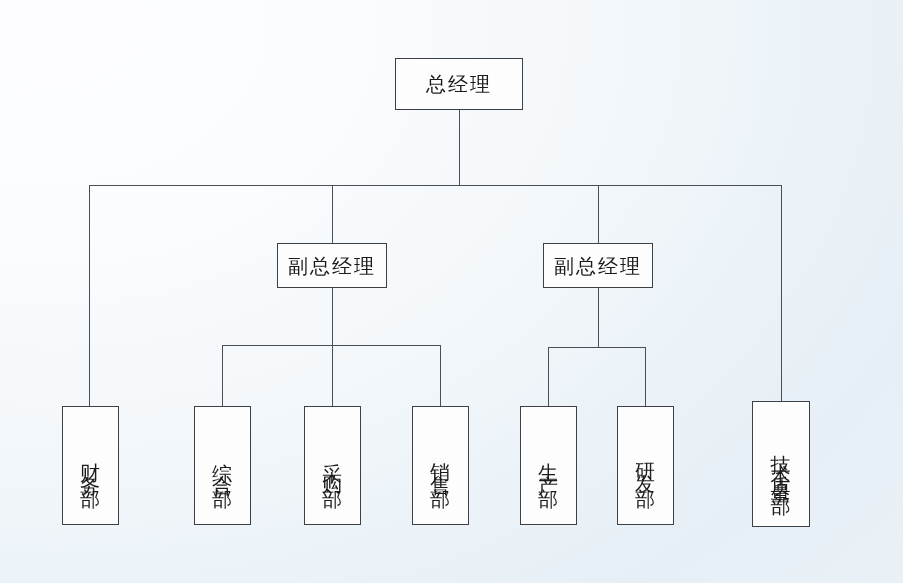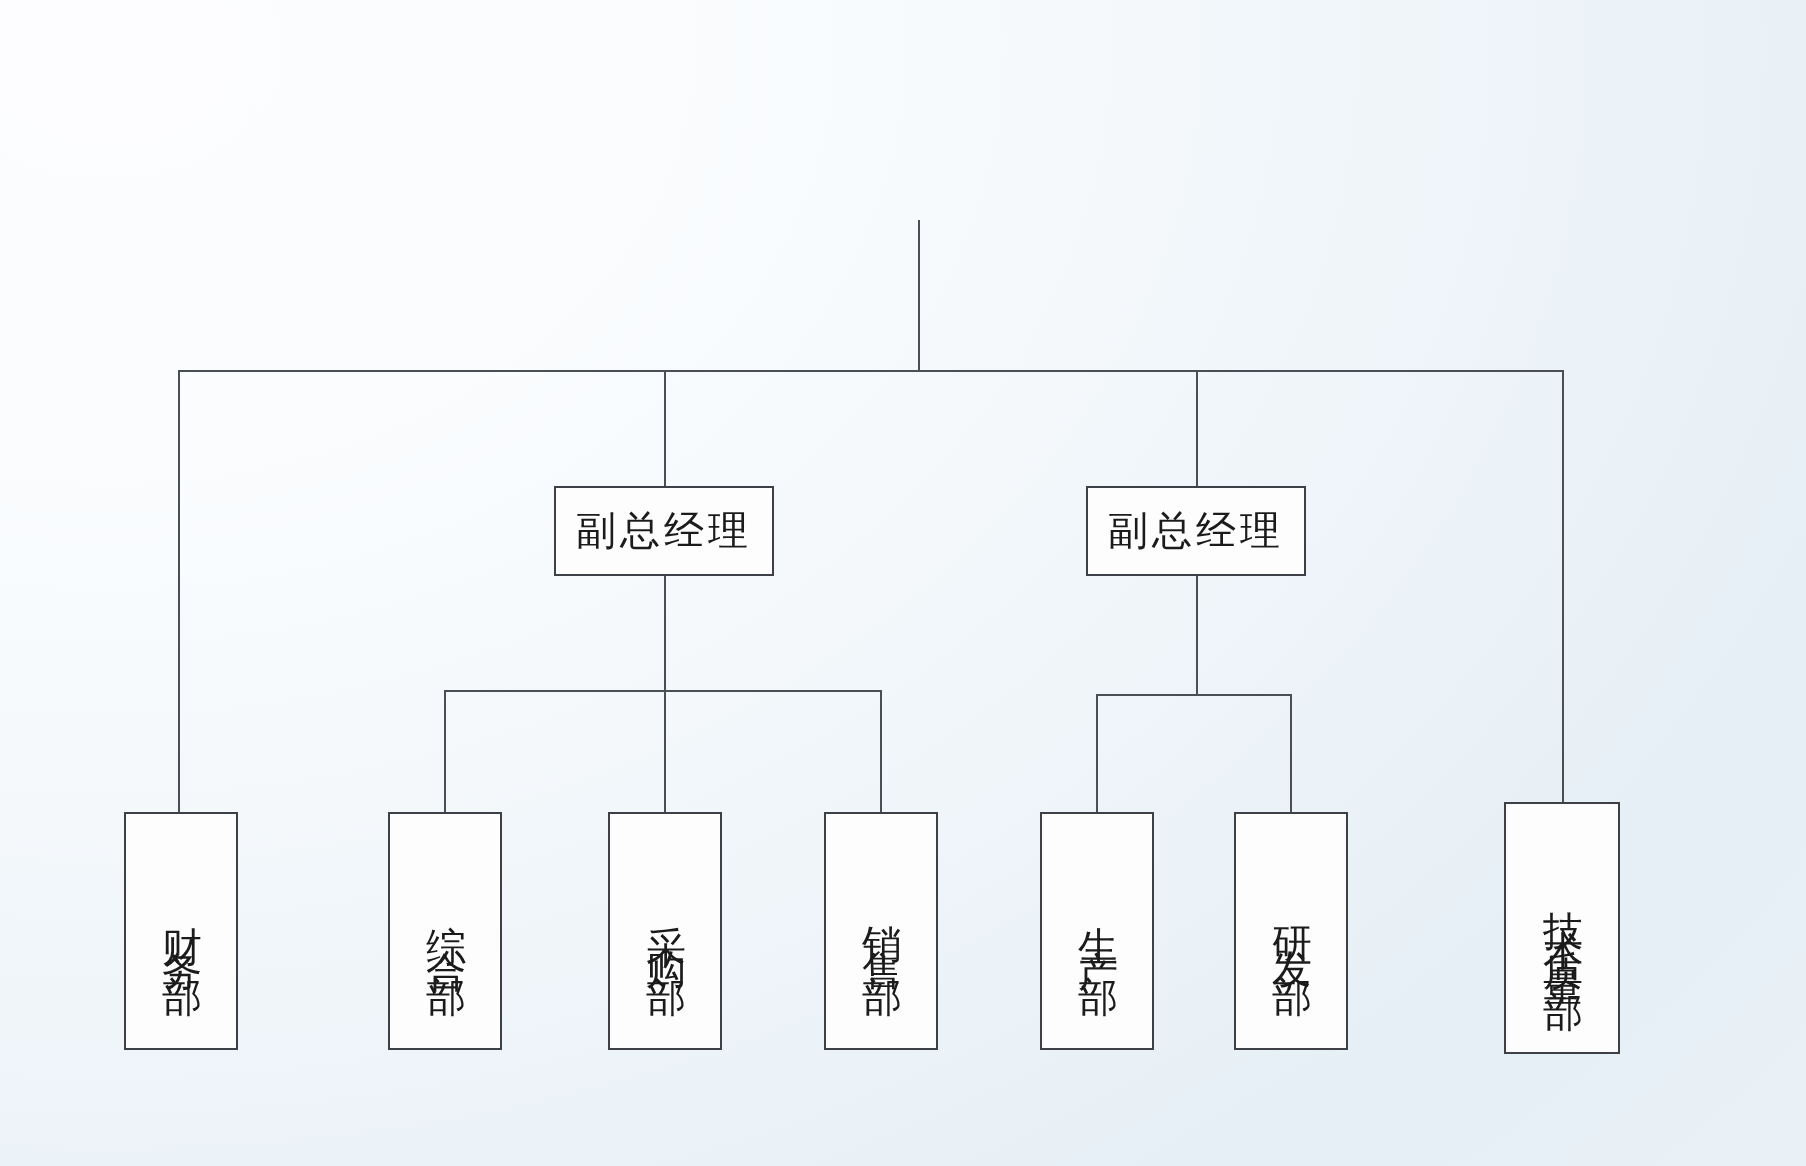--- a/index.html
+++ b/index.html
@@ -75,20 +75,23 @@
   }
   .node.vert.tall .node-label {
     letter-spacing: 0.50em;
   }
 </style>
 </head>
 <body>
 
 <div id="chart-canvas">
 
+  <div class="node horiz" style="left:395px; top:58px; width:128px; height:52px;">
+    <span class="node-label">总经理</span>
+  </div>
 
   <div class="line v" style="left:459px; top:110px; height:76px;"></div>
 
   <div class="line h" style="left:89px; top:185px; width:693px;"></div>
 
   <div class="line v" style="left:89px; top:185px; height:221px;"></div>
 
   <div class="line v" style="left:332px; top:185px; height:58px;"></div>
 
   <div class="line v" style="left:598px; top:185px; height:58px;"></div>

